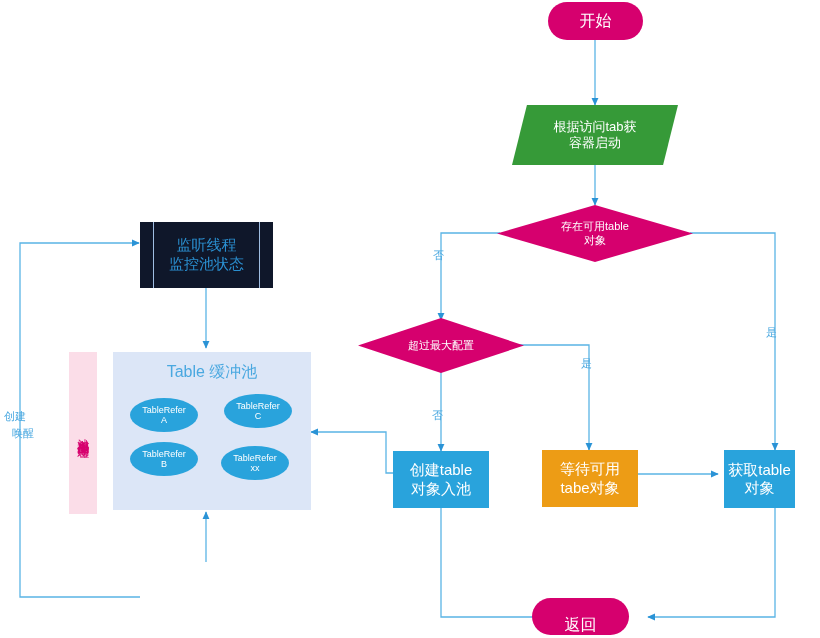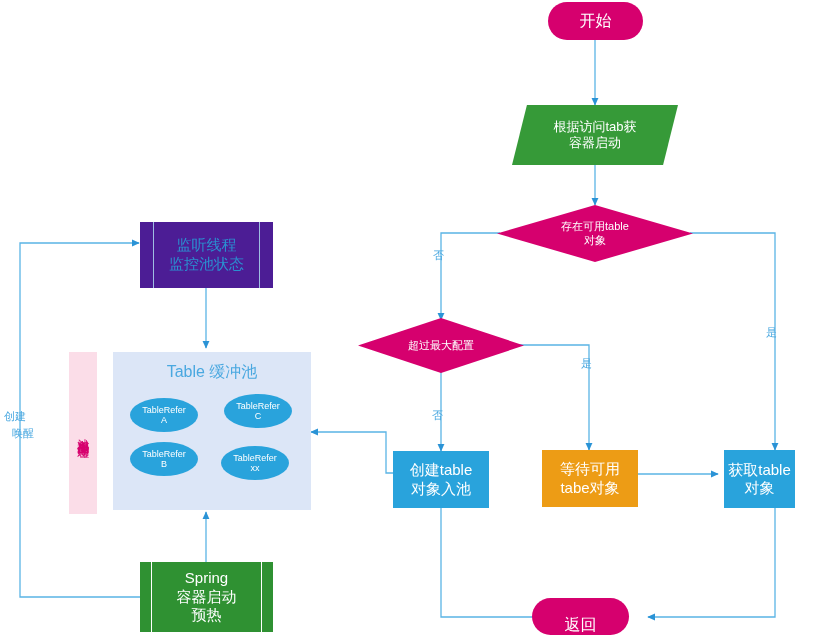--- a/index.html
+++ b/index.html
@@ -38,21 +38,21 @@
   .proc-orange{background:#ed9c15;color:#ffffff;font-size:15px;}
 
   
   .predef{position:absolute;box-sizing:border-box;}
   .predef .body{
     position:absolute;left:0;top:0;right:0;bottom:0;
     display:flex;align-items:center;justify-content:center;text-align:center;
     line-height:1.25;font-size:15px;
   }
   .predef .bar{position:absolute;top:0;bottom:0;width:1px;}
-  .predef.blue .body{background:#4c1d95;color:#2a8fd0;}
+  .predef.blue .body{background:#0f172a;color:#2a8fd0;}
   .predef.blue .bar{background:#9fbde2;}
   .predef.green .body{background:#2f9132;color:#ffffff;}
   .predef.green .bar{background:#ffffff;}
 
   
   .pool{
     position:absolute;background:#dce6f7;
   }
   .pool-title{
     position:absolute;left:0;right:0;top:10px;text-align:center;
@@ -174,31 +174,20 @@
     <div class="body">
       <div>
         <div>监听线程</div>
         <div>监控池状态</div>
       </div>
     </div>
     <div class="bar" style="left:13px;"></div>
     <div class="bar" style="right:13px;"></div>
   </div>
 
-  <div class="predef green" style="left:140px;top:562px;width:133px;height:70px;">
-    <div class="body">
-      <div>
-        <div>Spring</div>
-        <div>容器启动</div>
-        <div>预热</div>
-      </div>
-    </div>
-    <div class="bar" style="left:11px;"></div>
-    <div class="bar" style="right:11px;"></div>
-  </div>
 
   <div class="vlabel" style="left:69px;top:352px;width:28px;height:162px;">
     <span>池对象生命周期管理</span>
   </div>
 
   <div class="pool" style="left:113px;top:352px;width:198px;height:158px;">
     <div class="pool-title">Table 缓冲池</div>
 
     <div class="ellipse" style="left:17px;top:46px;width:68px;height:34px;">
       <span>TableRefer</span>

